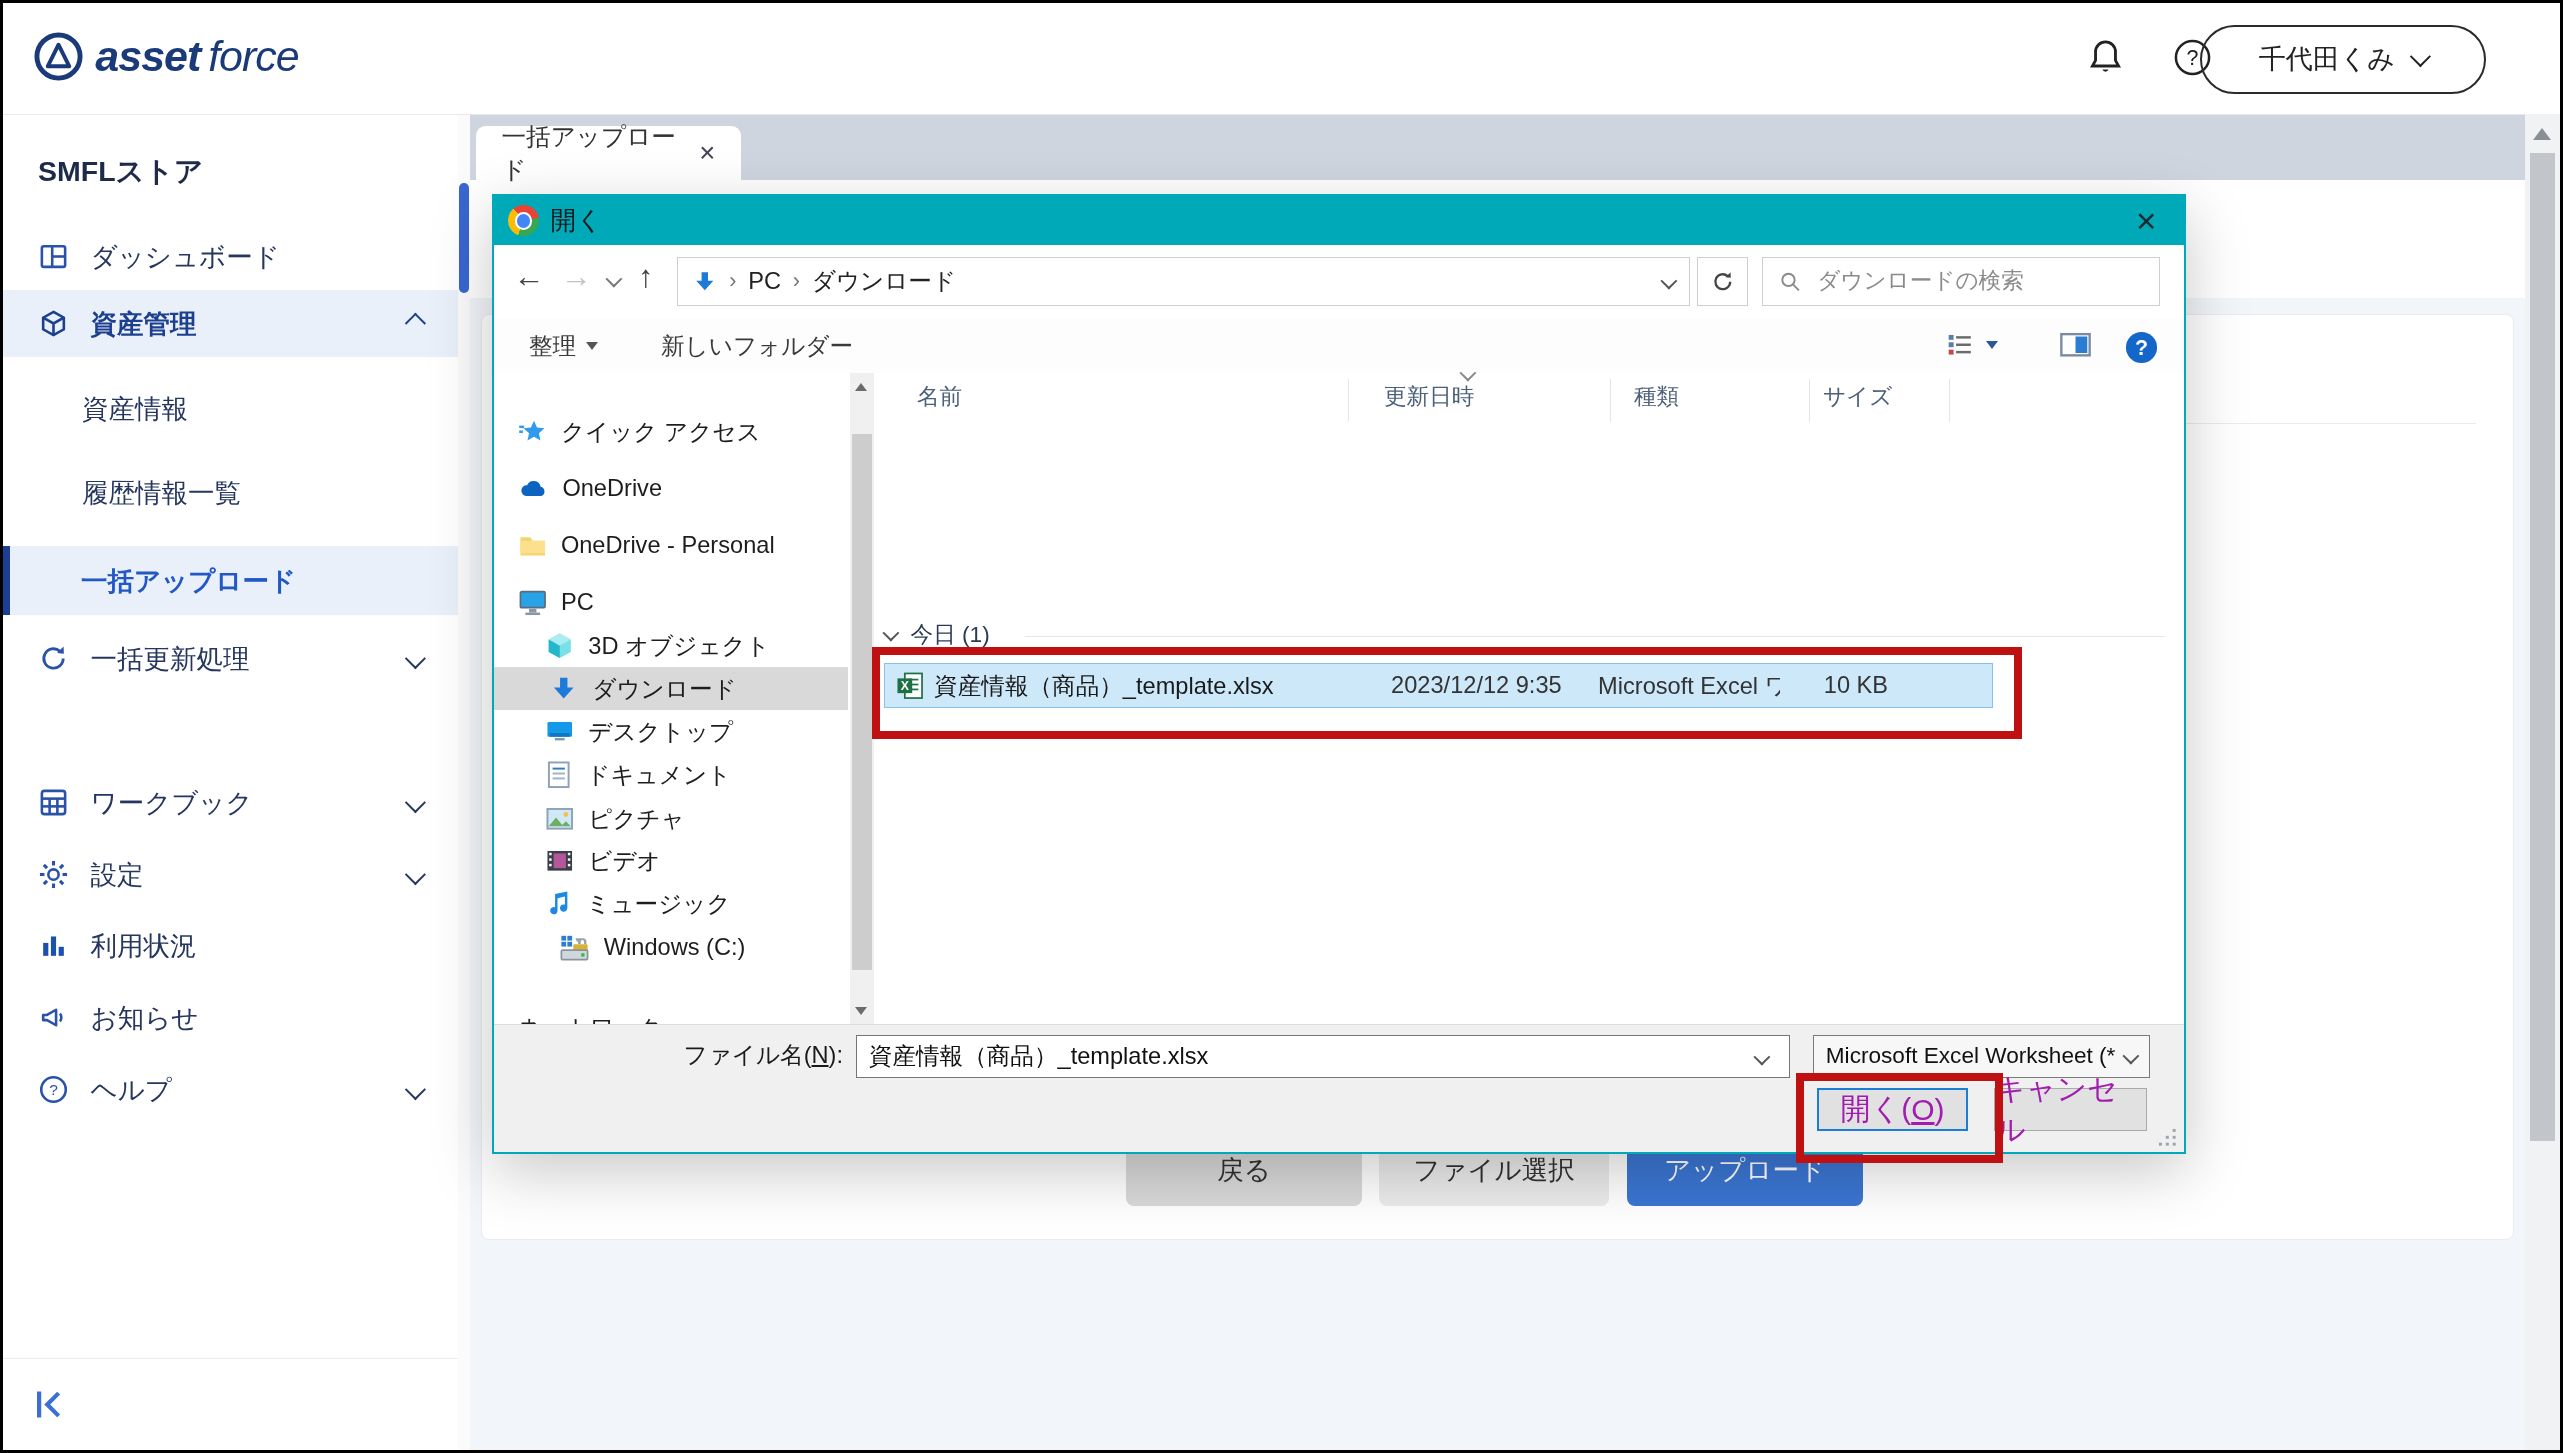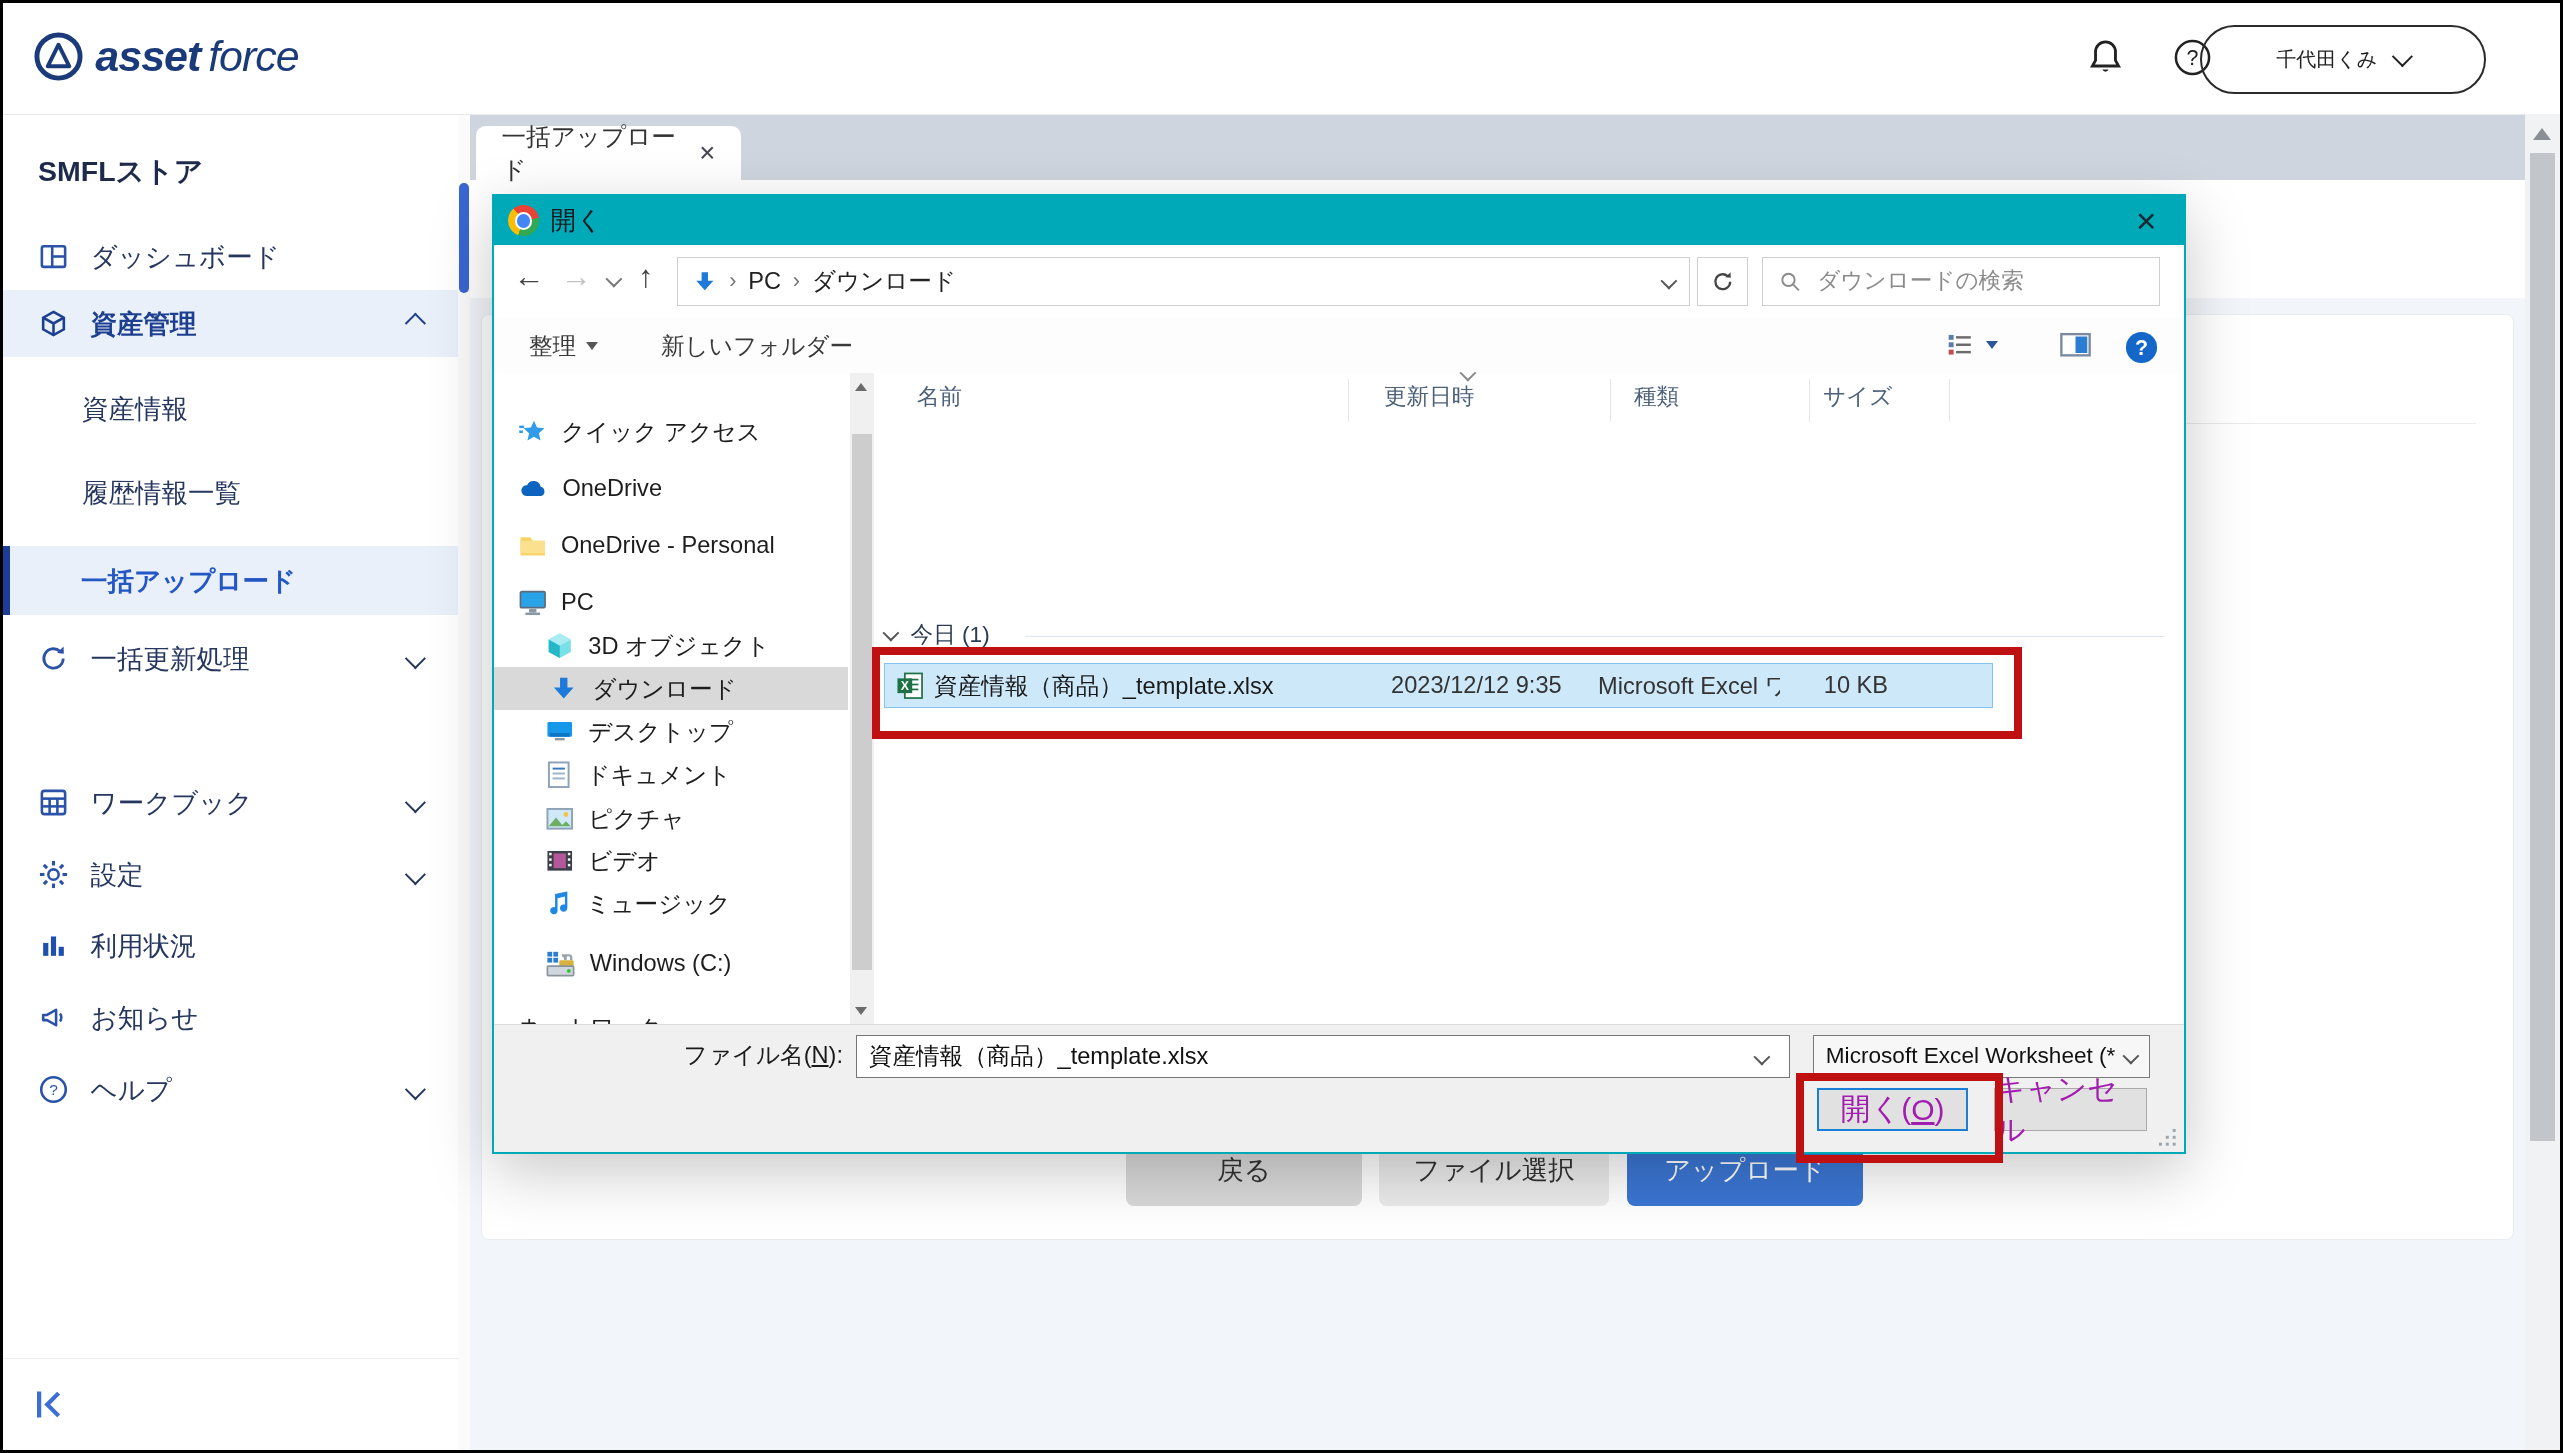--- a/index.html
+++ b/index.html
@@ -6,21 +6,21 @@
   .frame{position:relative;width:2563px;height:1453px;background:#fff;border:3.9px solid #000;box-sizing:border-box;
          font-family:"Liberation Sans","DejaVu Sans",sans-serif;overflow:hidden;}
   
   .header{position:absolute;left:0;top:0;right:0;height:111px;background:#fff;border-bottom:1px solid #e8e9ec;z-index:3;}
   .logo{position:absolute;left:29.5px;top:27.5px;display:flex;align-items:center;gap:11.8px;}
   .logo-text{font-size:43px;color:#1b3a7a;letter-spacing:-1px;}
   .logo-text b{font-weight:bold;font-style:italic;}
   .logo-text i{font-weight:400;font-style:italic;margin-left:7.9px;}
   .hdr-ico{position:absolute;top:33px;width:43px;height:43px;display:flex;align-items:center;justify-content:center;}
   .user-pill{position:absolute;right:74px;top:21.6px;height:65px;min-width:216px;border:2px solid #2b2b2b;border-radius:39px;
-             display:flex;align-items:center;justify-content:center;gap:17.7px;padding:0 33px;font-size:20px;color:#222;}
+             display:flex;align-items:center;justify-content:center;gap:17.7px;padding:0 33px;font-size:27px;color:#222;}
   
   .sidebar{position:absolute;left:0;top:111px;width:455px;bottom:0;background:#fff;z-index:2;}
   .sb-store{position:absolute;left:35px;top:39px;font-size:28.5px;font-weight:bold;color:#1e2a4a;}
   .sb-item{position:absolute;left:0;width:455px;height:65px;display:flex;align-items:center;gap:21.6px;padding-left:35px;box-sizing:border-box;
            font-size:26.5px;color:#25365f;cursor:pointer;}
   .sb-item .lbl{flex:0 0 auto;}
   .sb-item.hl{background:#e9f0fa;color:#1d3f8f;font-weight:bold;}
   .sb-sub{padding-left:79px;}
   .sb-sel{background:#e9f0fa;color:#2257c4;font-weight:bold;border-left:7.9px solid #1c3e94;padding-left:71px;}
   .sb-chev{position:absolute;right:35px;}
@@ -421,21 +421,21 @@
             </g>
           </svg>
         <span>ビデオ</span>
       </div>
       <div class="trow" style="left:51px;top:509px;">
         <svg width="27.5" height="29.5" viewBox="0 0 22 24">
             <path d="M8 4l10-2v13.5a3 3 0 1 1-2-2.8V6.2L10 7.6v10a3 3 0 1 1-2-2.8z" fill="#1e88e5"></path>
           </svg>
         <span>ミュージック</span>
       </div>
-      <div class="trow" style="left:51px;top:553px;margin-top:16px;">
+      <div class="trow" style="left:65px;top:553px;">
         <svg width="31" height="29.5" viewBox="0 0 26 24">
             <g fill="#2b7cd3">
               <rect x="2" y="2" width="4" height="4"></rect>
               <rect x="7" y="2" width="4" height="4"></rect>
               <rect x="2" y="7" width="4" height="4"></rect>
               <rect x="7" y="7" width="4" height="4"></rect>
             </g>
             <path d="M14 4h6a3 3 0 0 1 3 3v2h-2V7a1.4 1.4 0 0 0-2.8 0v2H16V7a3 3 0 0 1-2-2.8z" fill="#9aa3ad"></path>
             <rect x="12" y="9" width="12" height="6" rx="1" fill="#d9b23c"></rect>
             <rect x="2" y="14" width="22" height="8" rx="1" fill="#cfd6dd" stroke="#8a939c" stroke-width="1.4"></rect>

